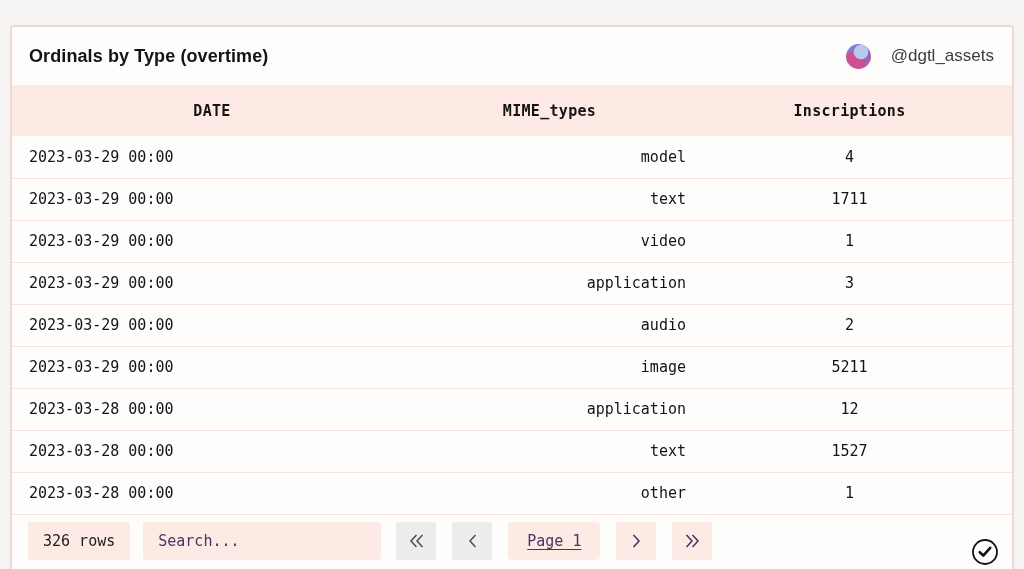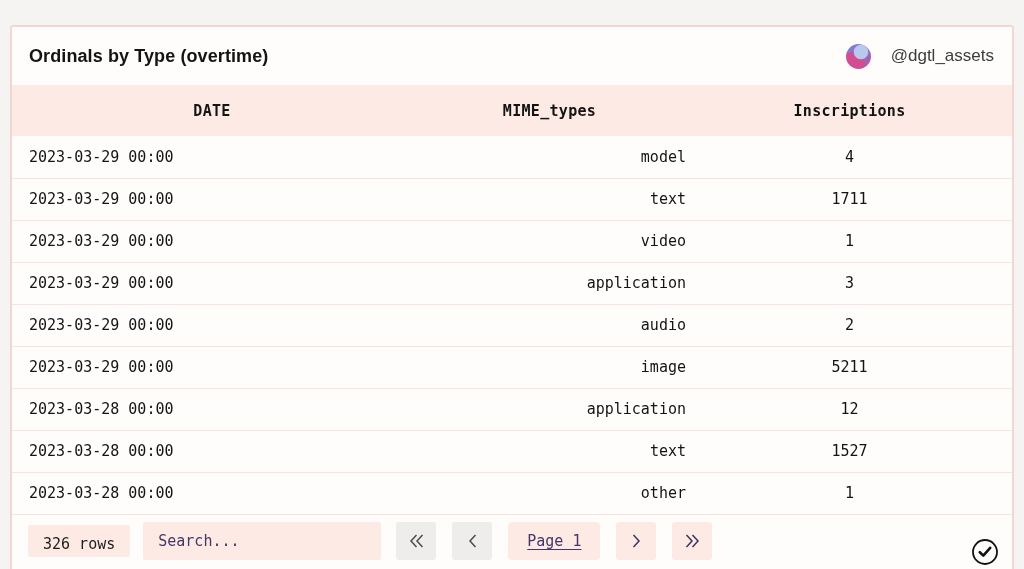--- a/index.html
+++ b/index.html
@@ -82,21 +82,21 @@
     flex: 1;
     display: flex;
     align-items: center;
     padding: 0 16px 6px 16px;
     gap: 13px;
     font-family: "DejaVu Sans Mono", "Liberation Mono", monospace;
     font-size: 15px;
   }
   .rows-badge {
     background: #fdeae4;
-    height: 32px;
+    height: 38px;
     line-height: 38px;
     padding: 0 15px;
     border-radius: 2px;
     color: #1c1c1c;
     white-space: nowrap;
     text-align: center;
   }
   .search-input {
     background: #fdeae4;
     border: none;

